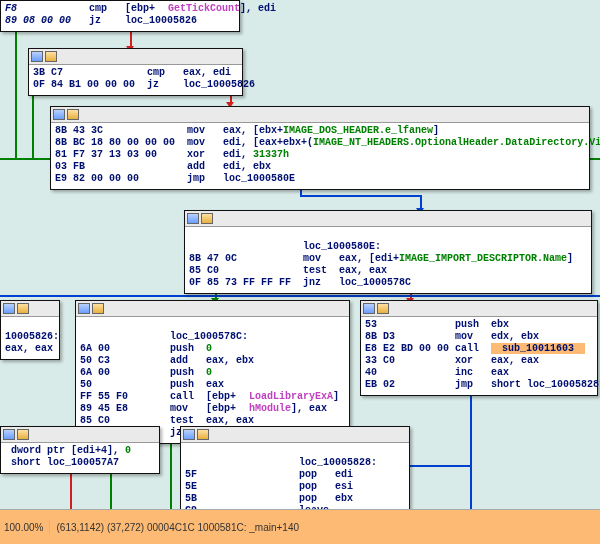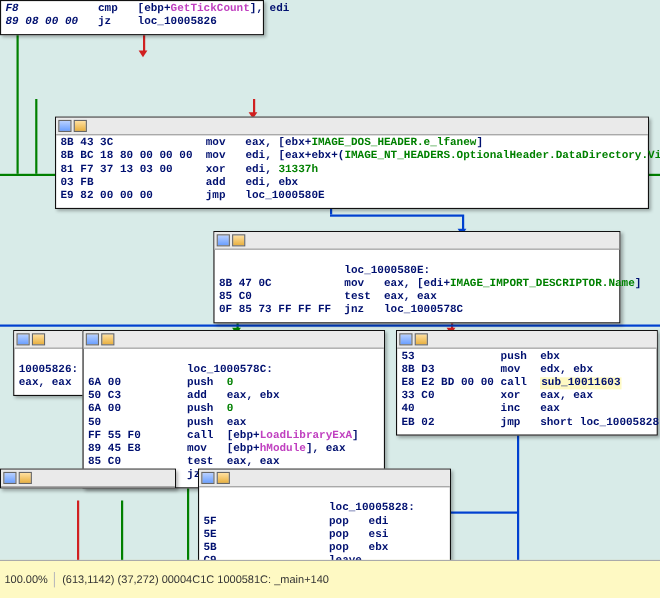--- a/index.html
+++ b/index.html
@@ -49,28 +49,28 @@
   }
   .code {
     padding: 2px 4px 4px 4px;
     line-height: 12px;
     white-space: pre;
     color: #001070;
     font-weight: bold;
   }
   .c-hex { color: #001070; font-style: italic; }
   .c-green { color: #008000; }
-  .c-pink { color: #c040c0; }
-  .c-yellowhl { background: #fef9c3; color: #001070; padding:0 1px;}
+  .c-pink { color: #c040c0; margin-left: 13px; }
+  .c-yellowhl { background: #fdba74; color: #001070; padding:0 11px;}
   .statusbar {
     position: absolute;
     left: 0; bottom: 0;
     width: 600px;
     height: 22px;
-    background: #fef9c3;
+    background: #fdba74;
     border-top: 1px solid #aaa;
     display: flex;
     align-items: center;
     padding: 17px 4px;
     font-family: "Segoe UI", sans-serif;
     font-size: 10px;
     color: #333;
   }
   .status-sep { width:1px; height:14px; background:#bbb; margin:0 6px;}
   
@@ -123,46 +123,54 @@
   <div class="line blue" style="left:310px;top:465px;width:2px;height:55px"></div>
 
   <div class="line green" style="left:110px;top:455px;width:2px;height:66px"></div>
   <div class="line red" style="left:70px;top:455px;width:2px;height:66px"></div>
 
   <div class="block" style="left:0px;top:0px;width:240px">
     <div class="code"><span class="c-hex">F8</span>            <span>cmp</span>   <span>[ebp+</span><span class="c-pink">GetTickCount</span><span>], edi</span>
 <span class="c-hex">89 08 00 00</span>   <span>jz</span>    <span>loc_10005826</span></div>
   </div>
 
+  <div class="block" style="left:28px;top:48px;width:215px">
+    <div class="block-title">
+      <span class="icon-sq"></span>
+      <span class="icon-sq2"></span>
+    </div>
+    <div class="code"><span>3B C7</span>              <span>cmp</span>   <span>eax, edi</span>
+<span>0F 84 B1 00 00 00</span>  <span>jz</span>    <span>loc_10005826</span></div>
+  </div>
 
   <div class="block" style="left:50px;top:106px;width:540px">
     <div class="block-title">
       <span class="icon-sq"></span>
       <span class="icon-sq2"></span>
     </div>
     <div class="code"><span>8B 43 3C</span>              <span>mov</span>   <span>eax, [ebx+</span><span class="c-green">IMAGE_DOS_HEADER.e_lfanew</span><span>]</span>
 <span>8B BC 18 80 00 00 00</span>  <span>mov</span>   <span>edi, [eax+ebx+(</span><span class="c-green">IMAGE_NT_HEADERS.OptionalHeader.DataDirectory.VirtualAddress+8</span>
 <span>81 F7 37 13 03 00</span>     <span>xor</span>   <span>edi, </span><span class="c-green">31337h</span>
 <span>03 FB</span>                 <span>add</span>   <span>edi, ebx</span>
 <span>E9 82 00 00 00</span>        <span>jmp</span>   <span>loc_1000580E</span></div>
   </div>
 
-  <div class="block" style="left:194px;top:210px;width:370px">
+  <div class="block" style="left:184px;top:210px;width:408px">
     <div class="block-title">
       <span class="icon-sq"></span>
       <span class="icon-sq2"></span>
     </div>
     <div class="code">
                    <span>loc_1000580E:</span>
 <span>8B 47 0C</span>           <span>mov</span>   <span>eax, [edi+</span><span class="c-green">IMAGE_IMPORT_DESCRIPTOR.Name</span><span>]</span>
 <span>85 C0</span>              <span>test</span>  <span>eax, eax</span>
 <span>0F 85 73 FF FF FF</span>  <span>jnz</span>   <span>loc_1000578C</span></div>
   </div>
 
-  <div class="block" style="left:12px;top:300px;width:76px">
+  <div class="block" style="left:0px;top:300px;width:60px">
     <div class="block-title">
       <span class="icon-sq"></span>
       <span class="icon-sq2"></span>
     </div>
     <div class="code">
 <span>10005826:</span>
 <span>eax, eax</span></div>
   </div>
 
   <div class="block" style="left:75px;top:300px;width:275px">
@@ -193,20 +201,22 @@
 <span>33 C0</span>          <span>xor</span>   <span>eax, eax</span>
 <span>40</span>             <span>inc</span>   <span>eax</span>
 <span>EB 02</span>          <span>jmp</span>   <span>short loc_10005828</span></div>
   </div>
 
   <div class="block" style="left:0px;top:426px;width:160px">
     <div class="block-title">
       <span class="icon-sq"></span>
       <span class="icon-sq2"></span>
     </div>
+    <div class="code"> <span>dword ptr [edi+4], </span><span class="c-green">0</span>
+ <span>short loc_100057A7</span></div>
   </div>
 
   <div class="block" style="left:180px;top:426px;width:230px">
     <div class="block-title">
       <span class="icon-sq"></span>
       <span class="icon-sq2"></span>
     </div>
     <div class="code">
                    <span>loc_10005828:</span>
 <span>5F</span>                 <span>pop</span>   <span>edi</span>

